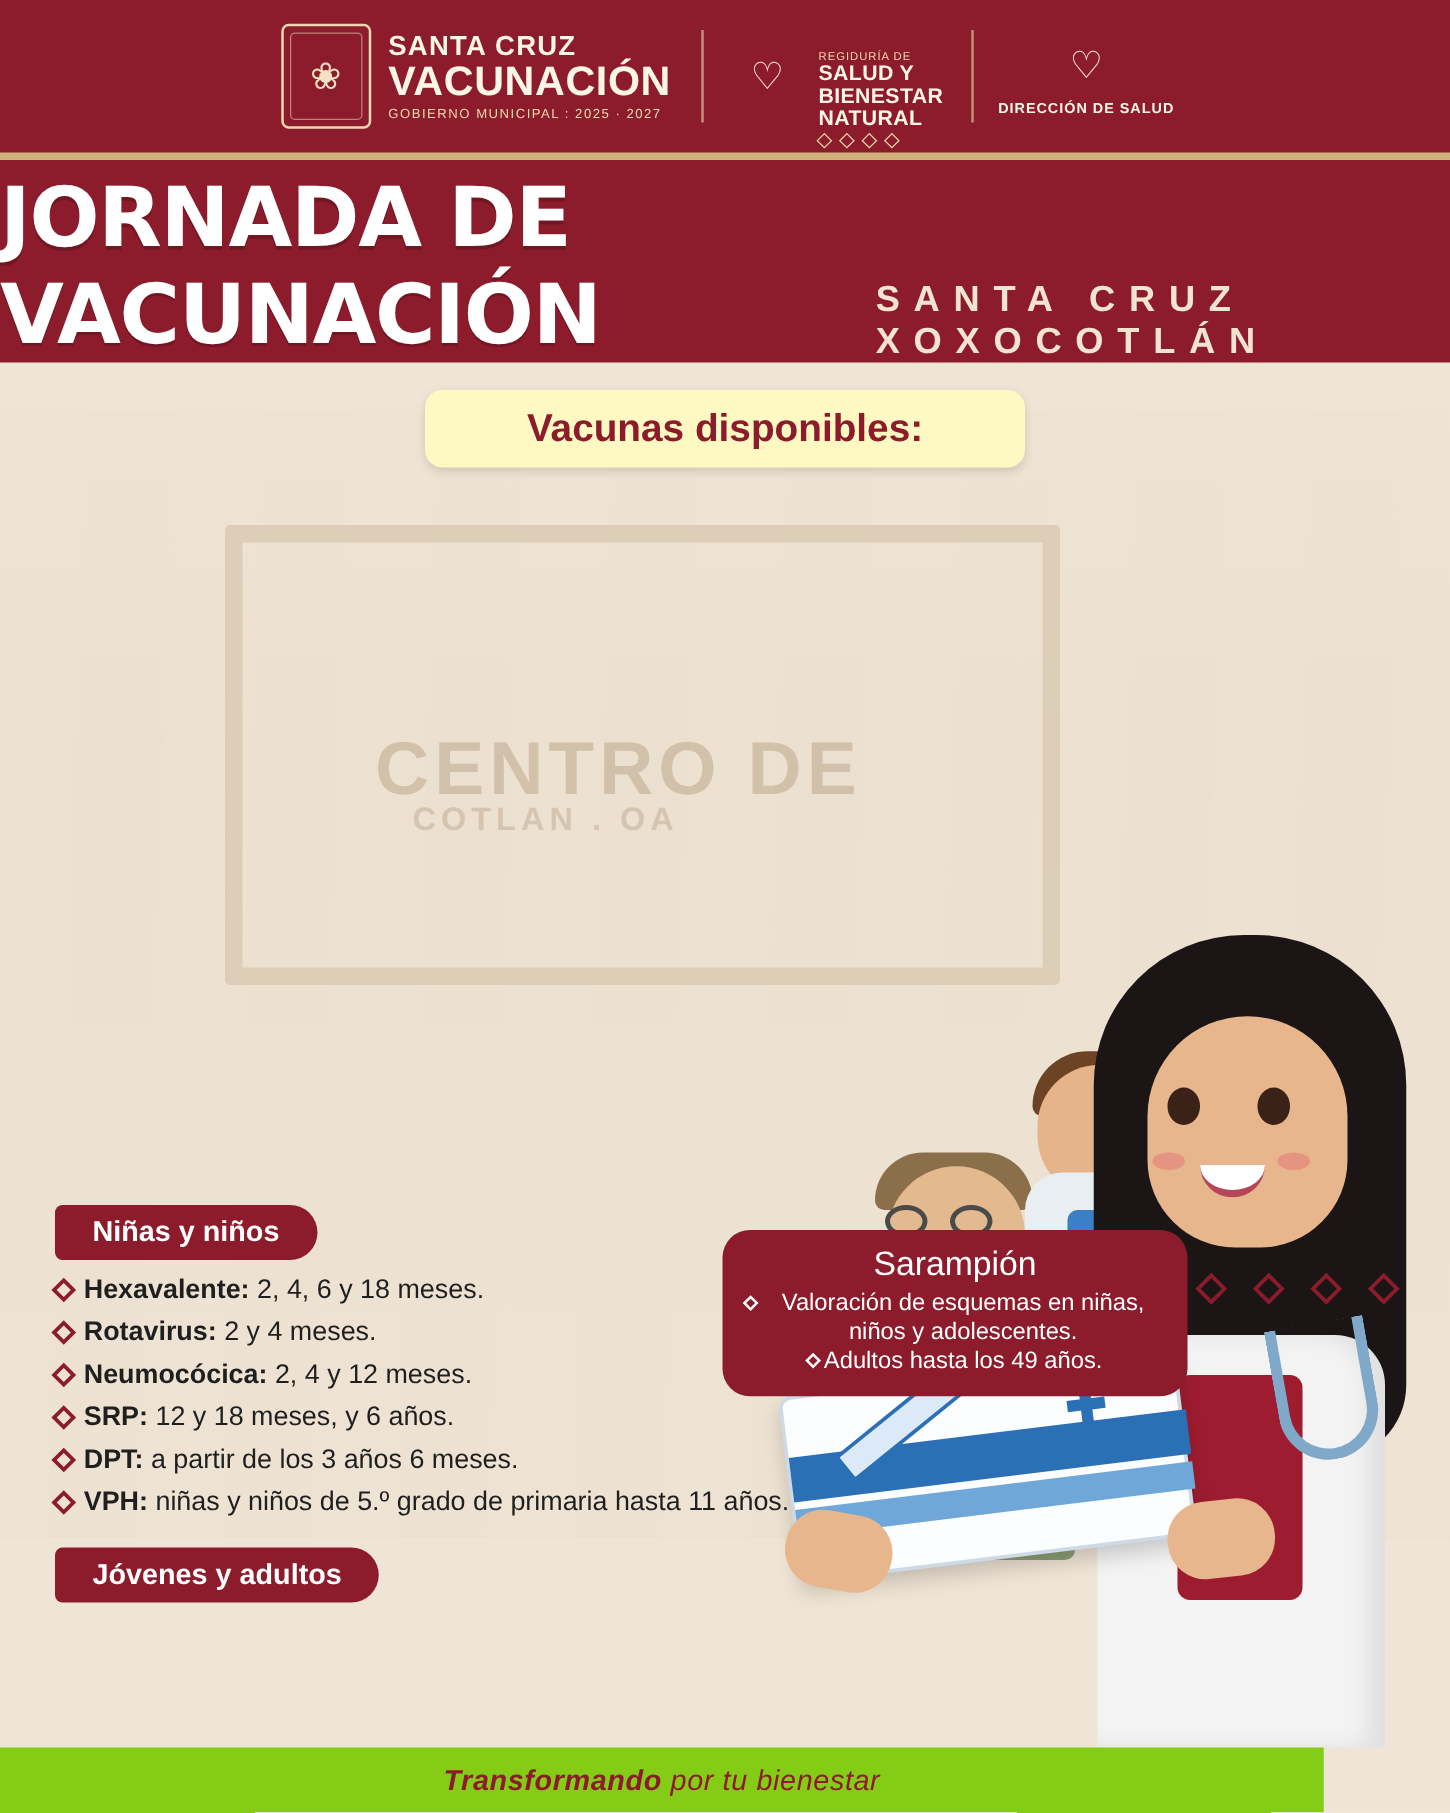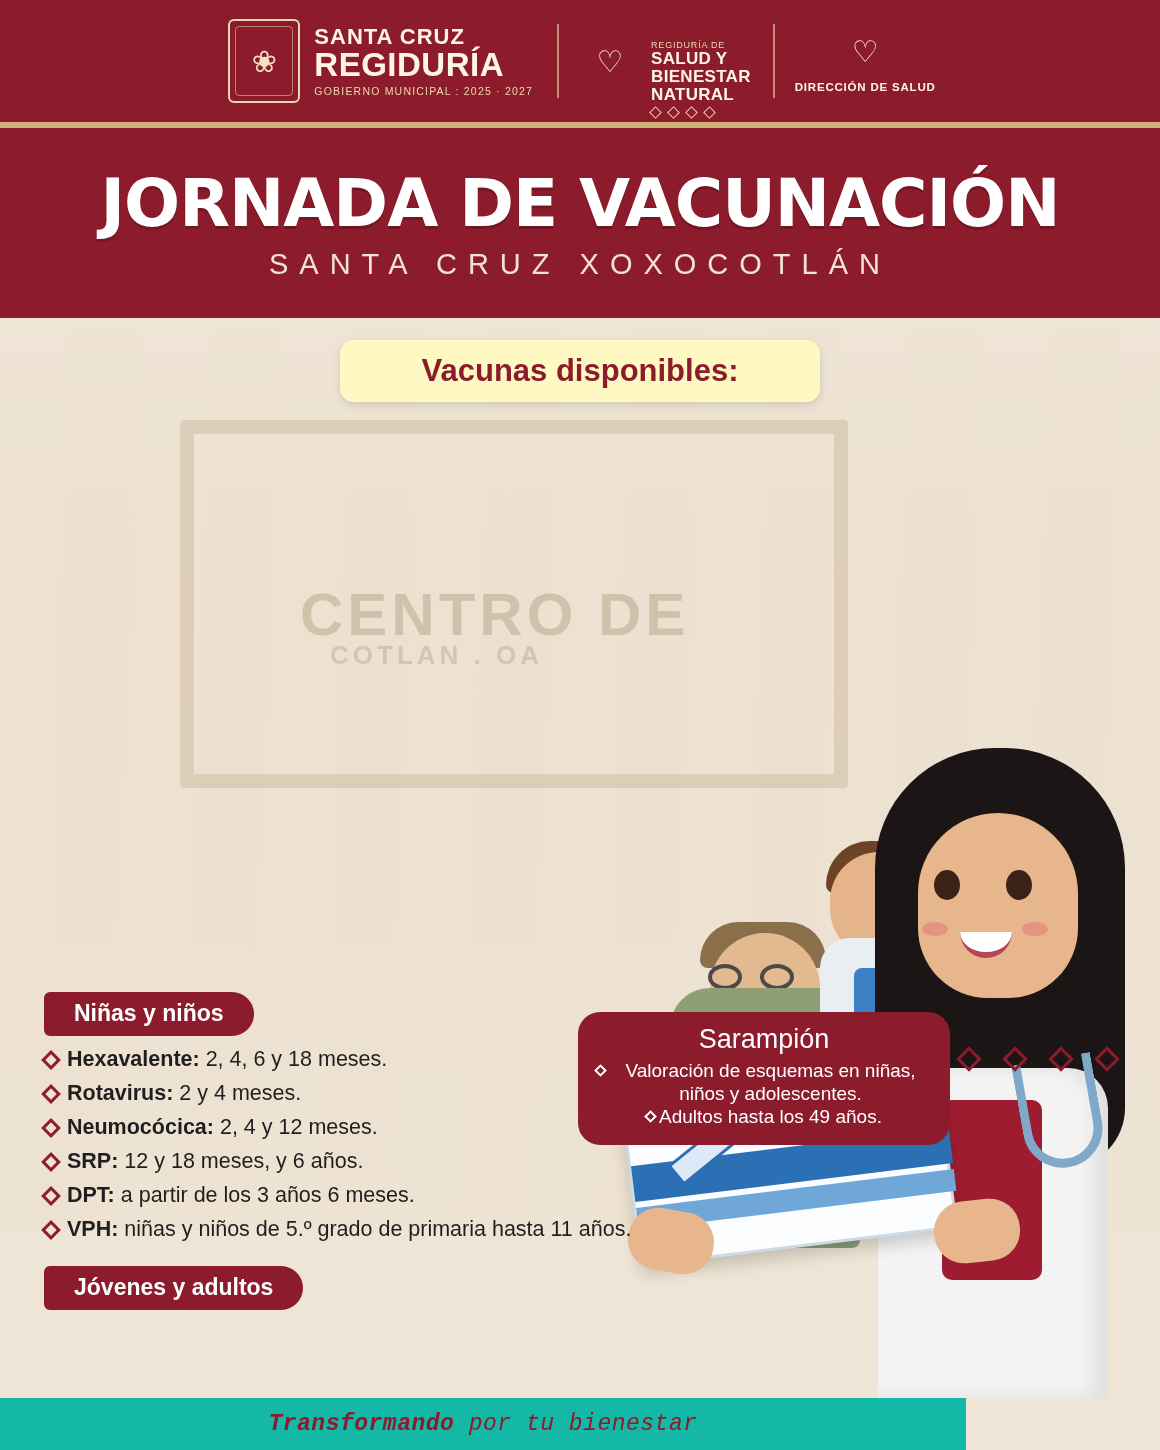--- a/index.html
+++ b/index.html
@@ -74,30 +74,30 @@
   .mini-txt .m2 { font-size: 17px; font-weight: 800; letter-spacing: .3px; }
   .mini-txt .m3 { font-size: 17px; font-weight: 800; letter-spacing: .3px; }
   .diamond-row { display: flex; gap: 9px; margin-top: 5px; }
   .diamond-row i { width: 9px; height: 9px; background: transparent; border: 1.6px solid #e8d4a6; transform: rotate(45deg); display: block; }
   .dir-block { display: flex; flex-direction: column; align-items: center; gap: 7px; padding: 0 20px; }
   .dir-block .dtxt { color: #fdf6e8; font-size: 11.5px; font-weight: 700; letter-spacing: .8px; }
 
   
   .titleband {
     position: relative;
-    background: #8c1c2c; height: 190px;
-    display: flex; flex-direction: column; align-items: center; justify-content: center;
+    background: #8c1c2c; height: 162px;
+    display: flex; flex-direction: row; align-items: flex-end; justify-content: center;
   }
   .titleband h1 {
     color: #fff; font-size: 66px; font-weight: 800; letter-spacing: -1px;
     text-shadow: 0 3px 0 rgba(0,0,0,.18);
     font-family: "DejaVu Sans", sans-serif;
   }
   .titleband h2 {
-    color: #f3e4cf; font-size: 29px; font-weight: 400; letter-spacing: 11px; margin-top: 6px;
+    color: #f3e4cf; font-size: 29px; font-weight: 700; letter-spacing: 11px; margin-top: 6px;
   }
 
   
   .intro {
     position: relative;
     margin: 28px 52px 0 52px;
     text-align: center; color: #2b2b2b;
     font-size: 23.5px; line-height: 1.45;
   }
 
@@ -138,22 +138,22 @@
     padding: 12px 18px 16px 18px; text-align: center;
   }
   .saram h3 { font-size: 27px; font-weight: 400; margin-bottom: 4px; }
   .saram .sline { font-size: 19px; line-height: 1.22; display: flex; gap: 4px; justify-content: center; }
   .saram .sdia { width: 9px; height: 9px; border: 2.5px solid #fff; transform: rotate(45deg); margin-top: 7px; flex: 0 0 auto; }
   .deco-dia { position: absolute; top: 648px; left: 960px; display: flex; gap: 28px; }
   .deco-dia i { width: 18px; height: 18px; border: 3px solid #8c1c2c; transform: rotate(45deg); display: block; }
 
   
   .footer {
-    position: absolute; left: 0; bottom: 0; width: 966px; height: 52px;
-    background: #14b8a6; display: flex; align-items: center; justify-content: center; font-family: Liberation Mono, monospace;
+    position: absolute; left: 0; bottom: 0; width: 1059px; height: 52px;
+    background: #84cc16; display: flex; align-items: center; justify-content: center;
   }
   .footer span { color: #8c1c2c; font-size: 23px; font-weight: 800; font-style: italic; letter-spacing: .5px; }
   .footer span em { font-weight: 500; }
 
   
   .illus { position: absolute; right: 0; bottom: 52px; width: 560px; height: 720px; }
   .doc-hair {
     position: absolute; right: 35px; bottom: 230px; width: 250px; height: 420px;
     background: #1b1516; border-radius: 120px 120px 60px 60px;
   }
@@ -233,21 +233,21 @@
 </head>
 <body>
 
 <div class="poster">
 
   <div class="topbar">
     <div class="logo-block">
       <div class="crest">❀</div>
       <div class="brand-txt">
         <div class="l1">SANTA CRUZ</div>
-        <div class="l2">REGIDURÍA</div>
+        <div class="l2">VACUNACIÓN</div>
         <div class="l3">GOBIERNO MUNICIPAL : 2025 · 2027</div>
       </div>
     </div>
     <div class="vdiv"></div>
     <div class="mini-block">
       <div class="hands-icon">♡</div>
       <div class="mini-txt">
         <div class="m1">REGIDURÍA DE</div>
         <div class="m2">SALUD Y</div>
         <div class="m2">BIENESTAR</div>

